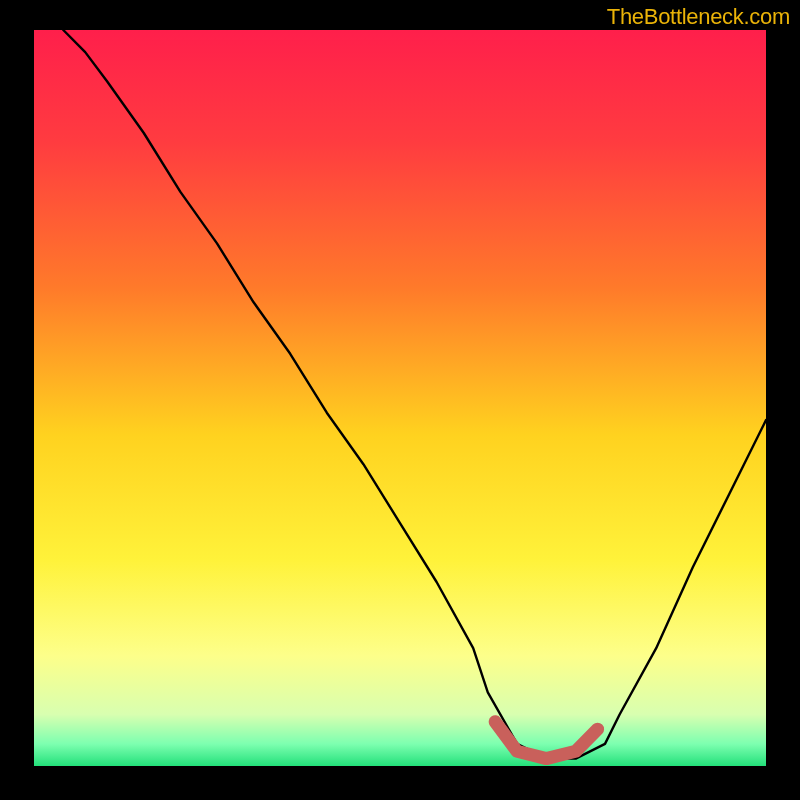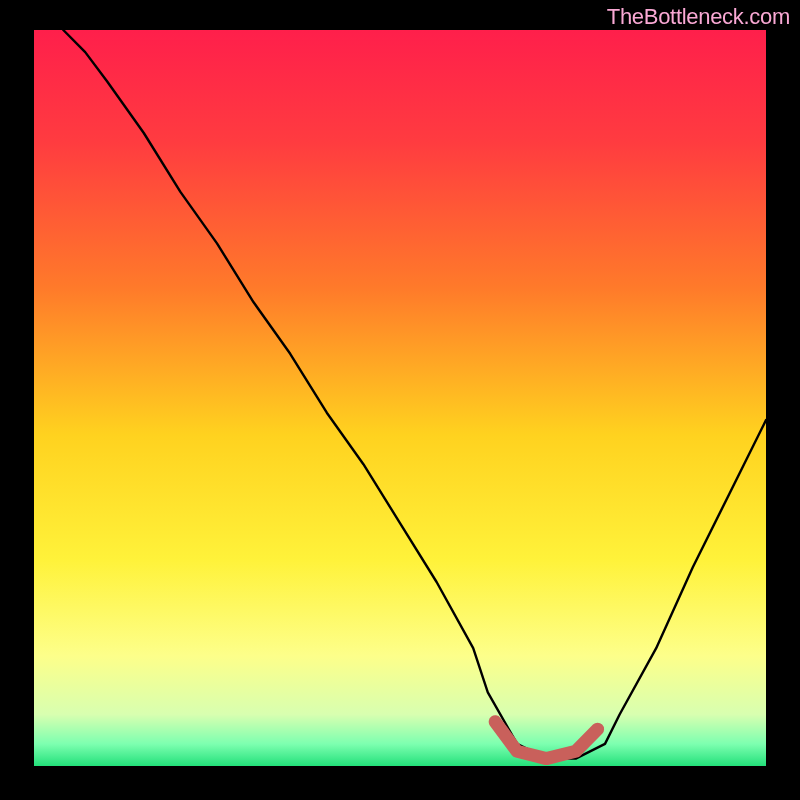--- a/index.html
+++ b/index.html
@@ -13,21 +13,21 @@
   }
   .wrap {
     position: relative;
     width: 800px;
     height: 800px;
   }
   .attribution {
     position: absolute;
     top: 4px;
     right: 10px;
-    color: #f9a8d4;
+    color: #eab308;
     font-size: 22px;
     font-weight: 500;
     letter-spacing: -0.3px;
     user-select: none;
   }
   svg {
     display: block;
   }
 </style>
 </head>

